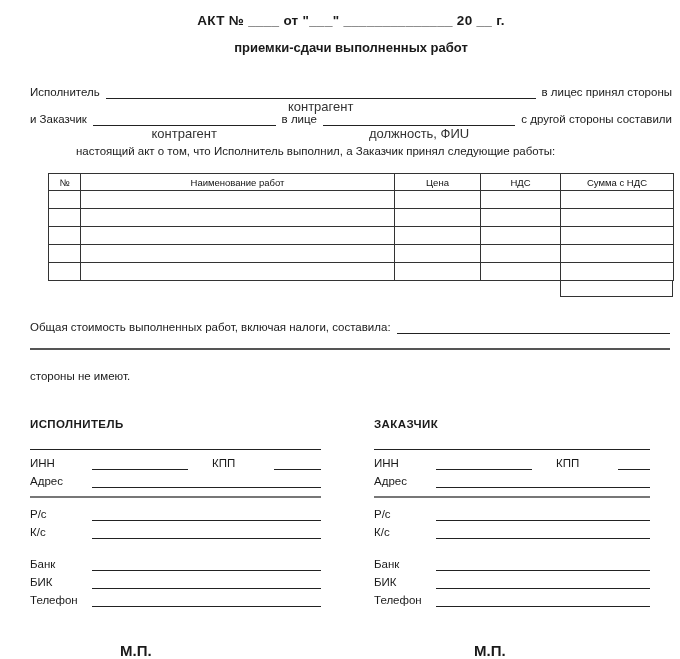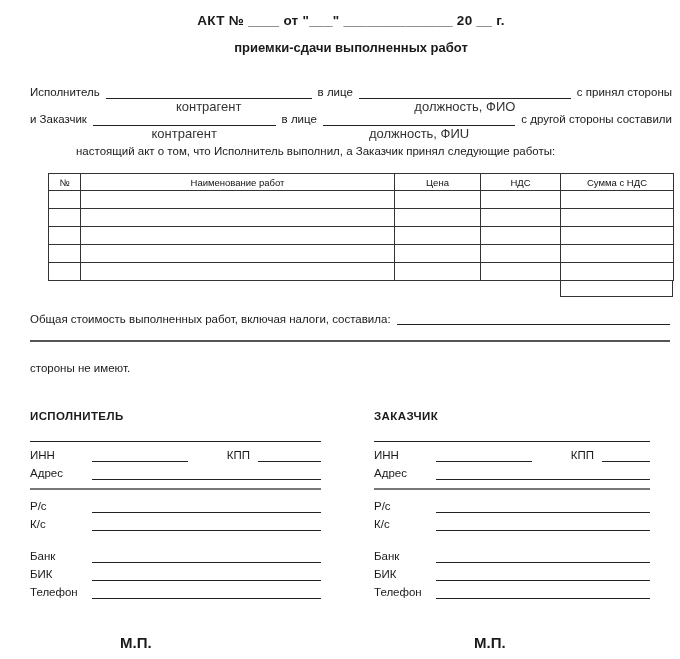--- a/index.html
+++ b/index.html
@@ -35,38 +35,38 @@
   table.works th, table.works td { border:1px solid #333; padding:0 3px; }
   table.works th { font-size:9.5px; font-weight:normal; text-align:center; height:17px; color:#111; }
   table.works td { height:18px; font-size:10px; }
   .col0{width:32px;} .col1{width:314px;} .col2{width:86px;} .col3{width:80px;} .col4{width:113px;}
   .total-cell {
     width:113px; height:16px; margin-left:512px;
     border:1px solid #333; border-top:none; font-size:10px;
   }
 
   
-  .total-row { display:flex; align-items:flex-start; margin-top:15px; font-size:11.5px; line-height:14px; }
+  .total-row { display:flex; align-items:flex-end; margin-top:23px; font-size:11.5px; line-height:14px; }
   .total-row .blank { margin-right:2px; }
   .big-rule { border-bottom:2px solid #555; margin-top:14px; margin-right:2px; }
 
   
   .closing { margin-top:17px; font-size:11.5px; line-height:19px; }
 
   
   .parties { display:flex; justify-content:space-between; margin-top:32px; padding-right:22px; }
   .party { width:291px; }
   .party:last-child { width:276px; }
   .party-heading { font-size:11.5px; font-weight:bold; letter-spacing:0.4px; }
   .name-line { height:20px; border-bottom:1px solid #222; margin-bottom:2px; }
   .field-row { display:flex; align-items:flex-end; font-size:11.5px; line-height:13px; height:18px; }
   .field-row .flabel { white-space:nowrap; min-width:58px; padding-right:4px; }
   .fblank { flex:1 1 auto; border-bottom:1px solid #222; height:12px; margin-left:4px; }
   .fblank.short { flex:0 0 96px; }
-  .kpp-lbl { margin-left:8px; min-width:30px;text-align:right; }
+  .kpp-lbl { margin-left:24px; min-width:30px; }
   .party-divider { border-bottom:2px solid #777; margin-top:8px; margin-bottom:5px; }
   .gap14 { height:14px; }
   .stamp { font-size:15px; font-weight:bold; margin-top:35px; padding-left:90px; }
   .party:last-child .stamp { padding-left:100px; }
 </style>
 </head>
 <body>
 
 <div class="page">
   <div class="content">
@@ -76,23 +76,20 @@
       <div class="title-line2">приемки-сдачи выполненных работ</div>
     </div>
 
     <div class="intro">
       <div class="form-row">
         <span class="lbl">Исполнитель</span>
         <span class="blank" style="flex-grow:1.02">
           <span class="hint">контрагент</span>
         </span>
         <span class="lbl">в лице</span>
-        <span class="blank" style="flex-grow:1.05">
-          <span class="hint">должность, ФИО</span>
-        </span>
         <span class="lbl">с принял стороны</span>
       </div>
 
       <div class="form-row">
         <span class="lbl">и Заказчик</span>
         <span class="blank" style="flex-grow:0.95">
           <span class="hint">контрагент</span>
         </span>
         <span class="lbl">в лице</span>
         <span class="blank" style="flex-grow:1.0">

